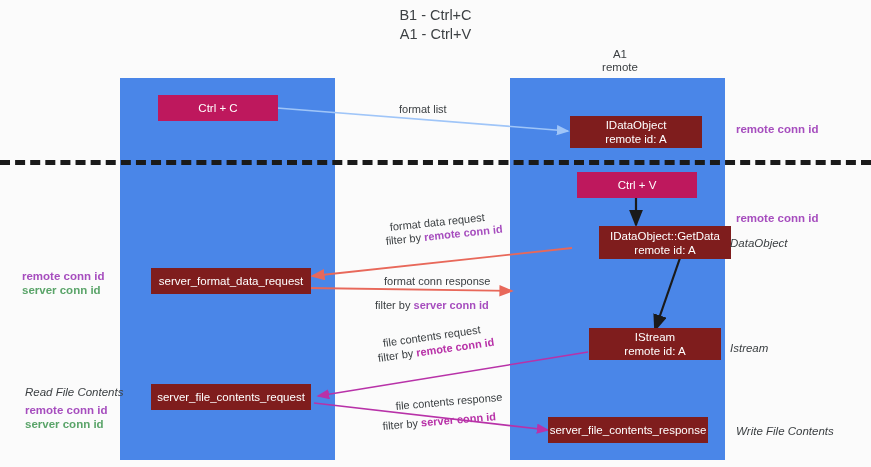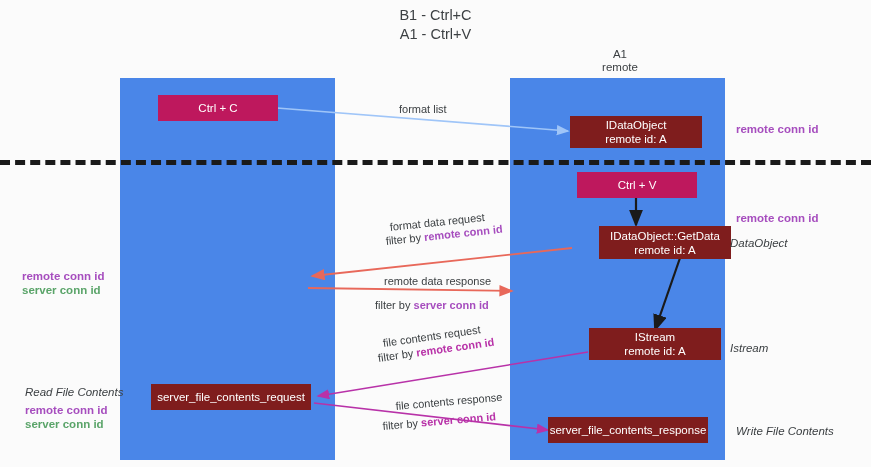--- a/index.html
+++ b/index.html
@@ -150,37 +150,38 @@
   <div class="box green" style="left:158px; top:95px; width:120px; height:26px;">Ctrl + C</div>
 
   <div class="box orange" style="left:570px; top:116px; width:132px; height:32px;">IDataObject
 remote id: A</div>
 
   <div class="box green" style="left:577px; top:172px; width:120px; height:26px;">Ctrl + V</div>
 
   <div class="box orange" style="left:570px; top:226px; width:132px; height:33px;margin-left:29px;">IDataObject::GetData
 remote id: A</div>
 
+  <div class="box orange" style="left:151px; top:268px; width:160px; height:26px;">server_format_data_request</div>
 
 
   <div class="box orange" style="left:589px; top:328px; width:132px; height:32px;">IStream
 remote id: A</div>
 
   <div class="box orange" style="left:151px; top:384px; width:160px; height:26px;">server_file_contents_request</div>
 
   <div class="box orange" style="left:548px; top:417px; width:160px; height:26px;">server_file_contents_response</div>
 
   <div class="elabel" style="left:399px; top:102px;">format list</div>
 
   <div class="elabel" style="left:389px; top:220px; transform:rotate(-6deg); transform-origin:left top;">format data request</div>
   <div class="elabel" style="left:385px; top:234px; transform:rotate(-6deg); transform-origin:left top;">
     <span>filter by </span><span class="hi-purple">remote conn id</span>
   </div>
 
-  <div class="elabel" style="left:384px; top:274px;">remote data response</div>
+  <div class="elabel" style="left:384px; top:274px;">format conn response</div>
   <div class="elabel" style="left:375px; top:298px;">
     <span>filter by </span><span class="hi-purple">server conn id</span>
   </div>
 
   <div class="elabel" style="left:382px; top:336px; transform:rotate(-8deg); transform-origin:left top;">file contents request</div>
   <div class="elabel" style="left:377px; top:351px; transform:rotate(-8deg); transform-origin:left top;">
     <span>filter by </span><span class="hi-magenta">remote conn id</span>
   </div>
 
   <div class="elabel" style="left:395px; top:399px; transform:rotate(-5deg); transform-origin:left top;">file contents response</div>

